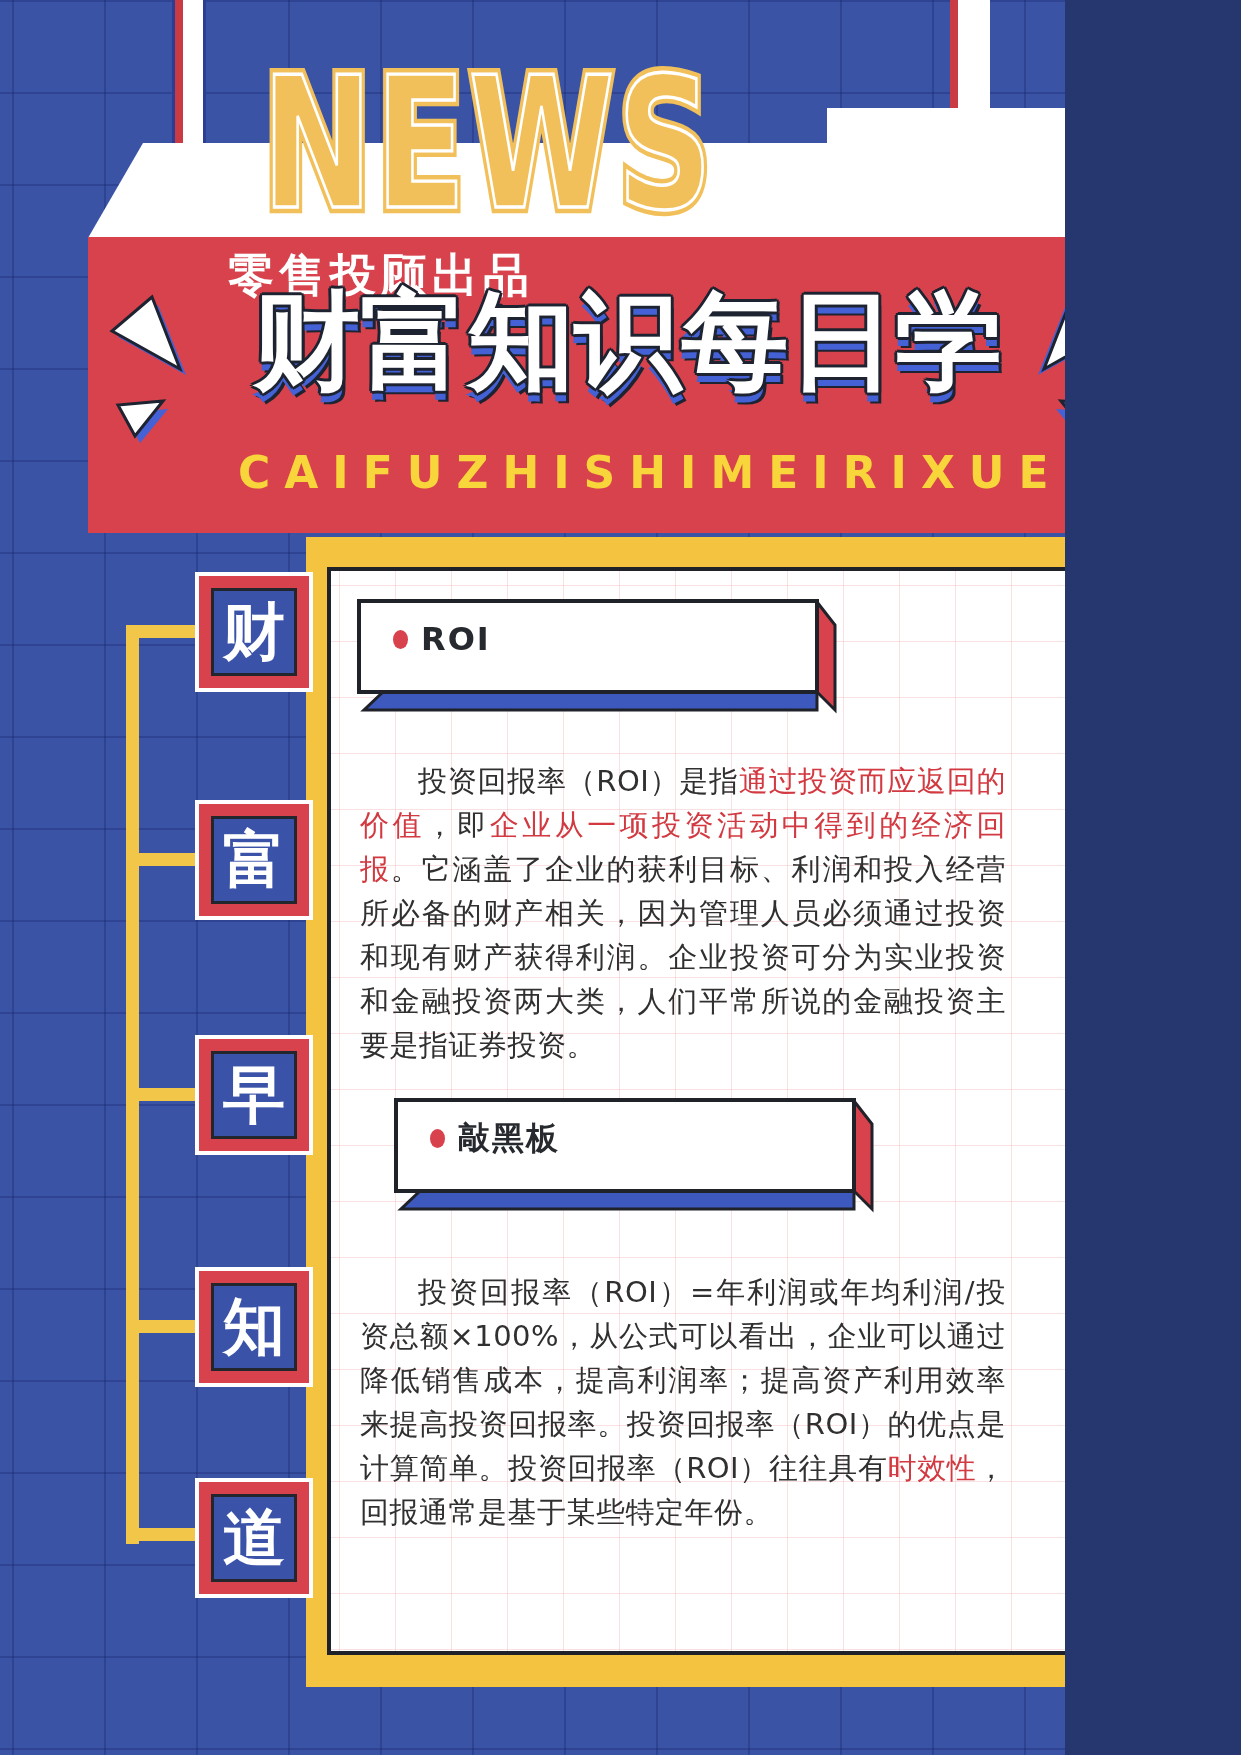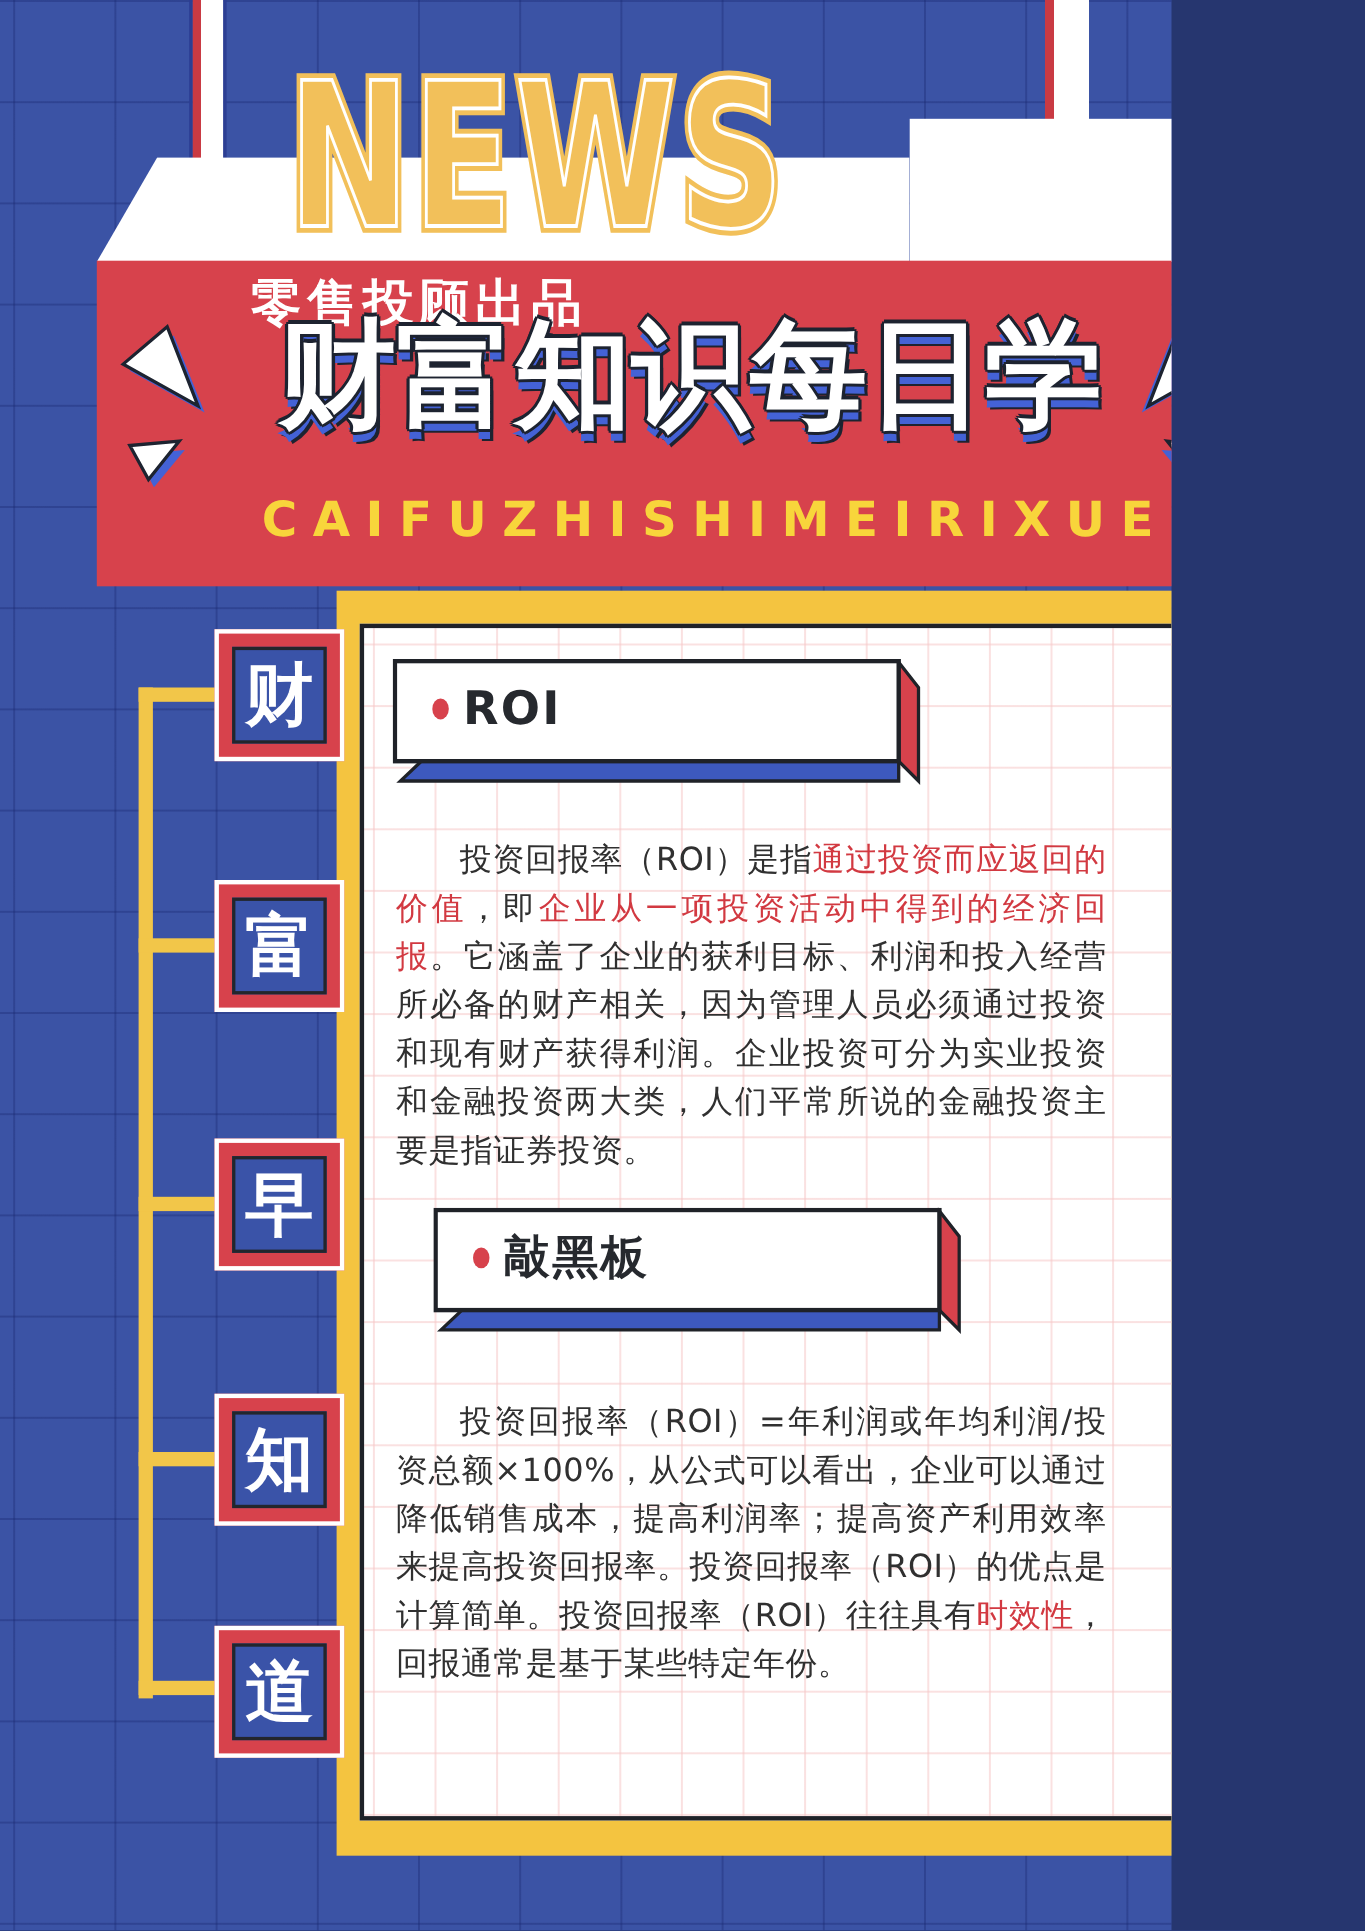--- a/index.html
+++ b/index.html
@@ -73,21 +73,21 @@
     background-image:
       linear-gradient(rgba(246,200,200,0.55) 1.5px, transparent 1.5px),
       linear-gradient(90deg, rgba(246,200,200,0.55) 1.5px, transparent 1.5px);
     background-size:56px 56px;background-position:8px 14px;
   }
   
   .hdr{position:absolute;left:357px;width:484px;height:120px;}
   .hdr svg{position:absolute;left:0;top:0;width:100%;height:100%;}
   .hdr-label{position:absolute;left:36px;top:24px;display:flex;align-items:center;}
   .hdr-dot{width:15px;height:19px;border-radius:50%;background:#D7424C;margin-right:13px;flex:0 0 auto;}
-  .hdr-text{font-size:42px;font-weight:900;color:#26292E;letter-spacing:2px;line-height:1;}
+  .hdr-text{font-size:32px;font-weight:900;color:#26292E;letter-spacing:2px;line-height:1;}
   .hdr1{top:599px;}
   .hdr2{top:1098px;margin-left:37px;}
   
   .para{
     position:absolute;left:360px;width:646px;
     font-size:29px;line-height:44px;color:#303030;text-align:justify;text-indent:58px;
     letter-spacing:0.5px;
   }
   .para1{top:730px;}
   .para2{top:1226px;margin-top:44px;}

